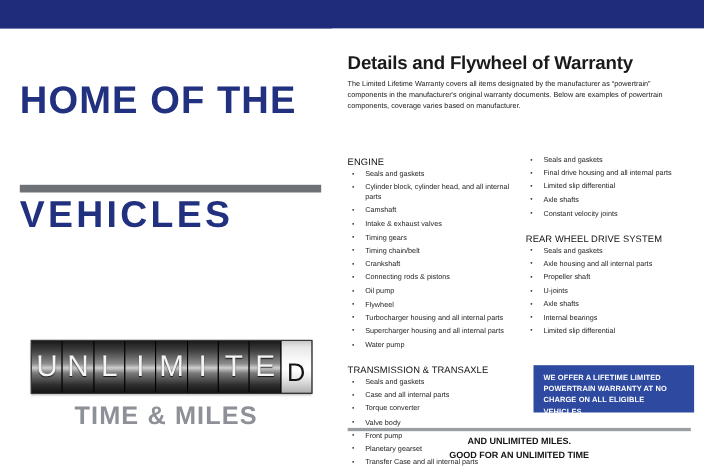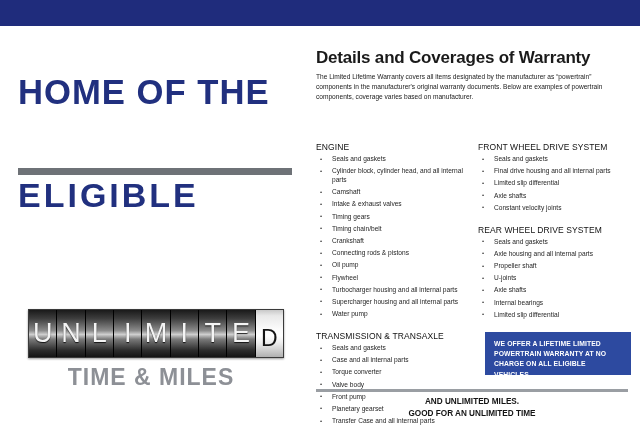--- a/index.html
+++ b/index.html
@@ -193,21 +193,21 @@
 
   <div class="top-bar"></div>
 
   <div class="left-panel">
 
     <div class="hof-line1">HOME OF THE</div>
 
 
     <div class="gray-bar b1"></div>
 
-    <div class="hof-line3">ELIGIBLE</div>
+    <div class="hof-line3">VEHICLES</div>
 
     <div class="odometer">
       <div class="odo-cell">
         <span class="ch">U</span>
       </div>
       <div class="odo-cell">
         <span class="ch">N</span>
       </div>
       <div class="odo-cell">
         <span class="ch">L</span>
@@ -232,21 +232,21 @@
       </div>
     </div>
 
     <div class="time-miles">TIME &amp; MILES</div>
 
     <div class="tagline-left">Good Anywhere in the USA and Canada</div>
   </div>
 
   <div class="right-panel">
 
-    <div class="details-title">Details and Coverages of Warranty</div>
+    <div class="details-title">Details and Flywheel of Warranty</div>
 
     <div class="details-intro">The Limited Lifetime Warranty covers all items designated by the manufacturer as “powertrain” components in the manufacturer's original warranty documents. Below are examples of powertrain components, coverage varies based on manufacturer.</div>
 
     <div class="cols">
 
       <div class="col col-left">
 
         <div class="sec-head">ENGINE</div>
         <ul class="items">
           <li>Seals and gaskets</li>
@@ -271,21 +271,20 @@
           <li>Torque converter</li>
           <li>Valve body</li>
           <li>Front pump</li>
           <li>Planetary gearset</li>
           <li>Transfer Case and all internal parts</li>
         </ul>
       </div>
 
       <div class="col col-right">
 
-        <div class="sec-head">FRONT WHEEL DRIVE SYSTEM</div>
         <ul class="items">
           <li>Seals and gaskets</li>
           <li>Final drive housing and all internal parts</li>
           <li>Limited slip differential</li>
           <li>Axle shafts</li>
           <li>Constant velocity joints</li>
         </ul>
 
         <div class="sec-head mt">REAR WHEEL DRIVE SYSTEM</div>
         <ul class="items">

